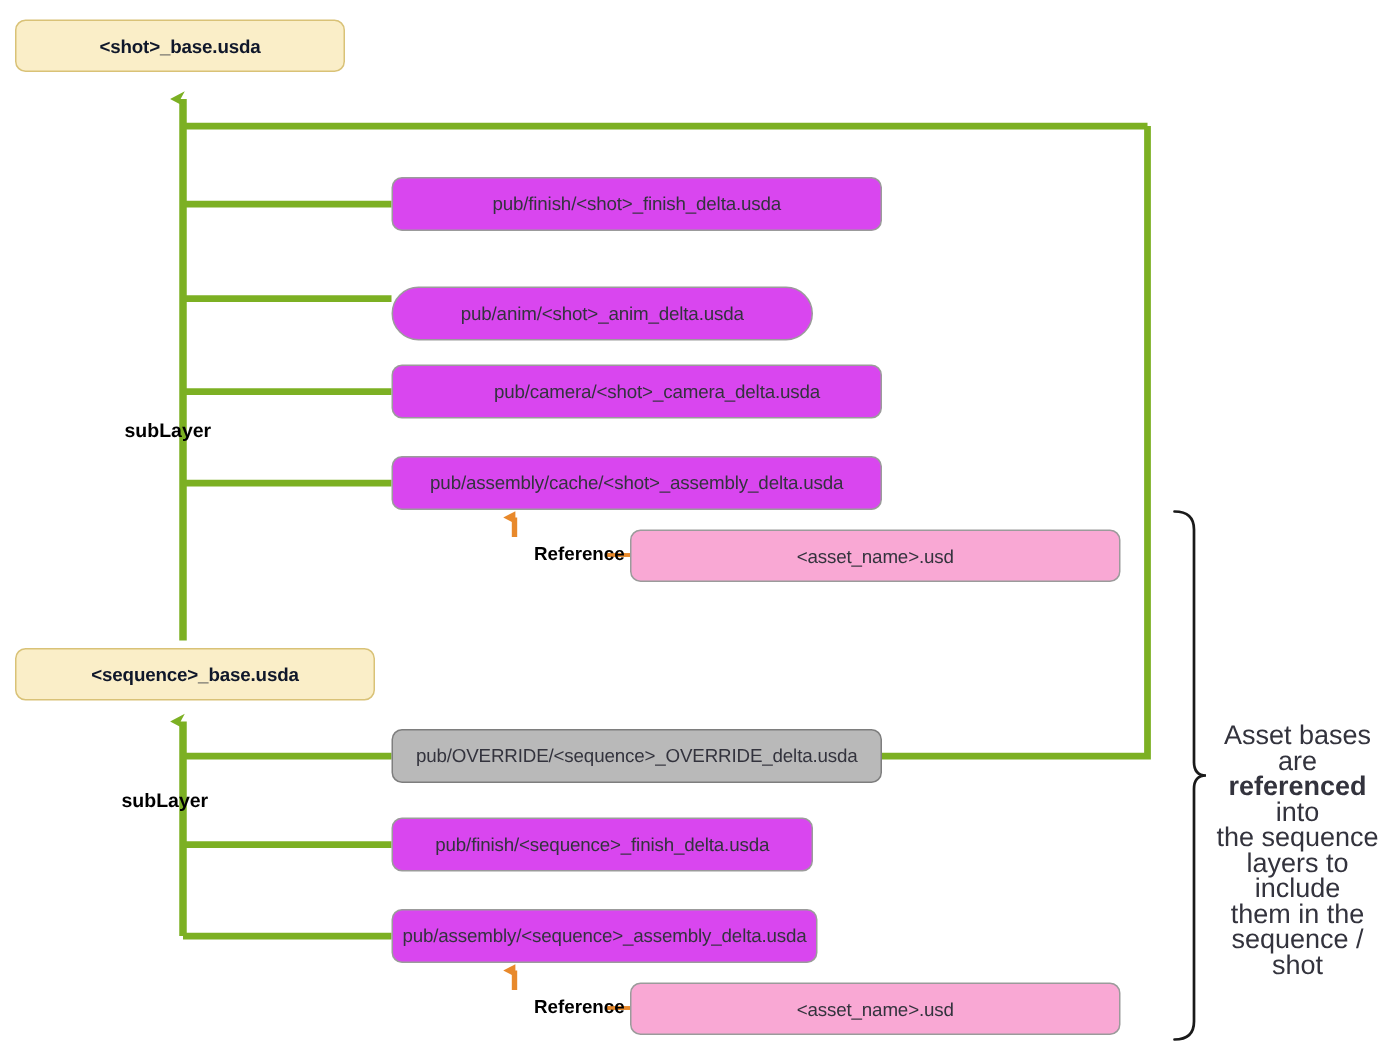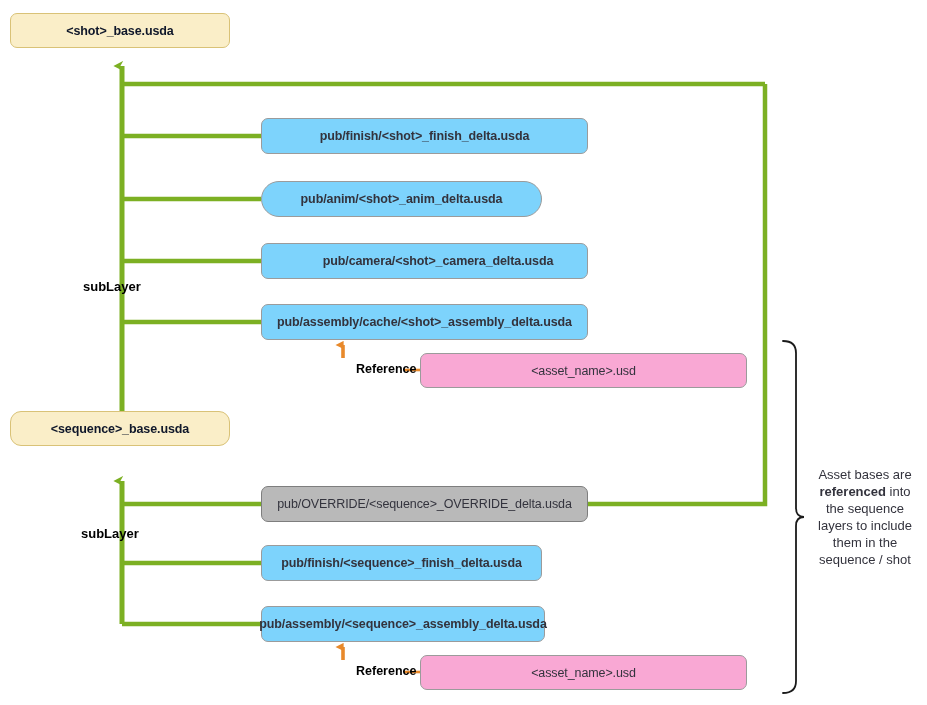--- a/index.html
+++ b/index.html
@@ -38,23 +38,22 @@
     text-align: center;
     white-space: nowrap;
   }
   .node.base {
     background: #faeec8;
     border: 1.3px solid #d9c277;
     font-weight: bold;
     color: #0f172a;
   }
   .node.layer {
-    background: #7dd3fc;
+    background: #d946ef;
     border: 1.3px solid #9b9b9b;
-    font-weight: bold;
   }
   .node.override {
     background: #b9b9b9;
     border: 1.3px solid #7e7e7e;
   }
   .node.asset {
     background: #f9a8d4;
     border: 1.3px solid #9b9b9b;
   }
   .edge-label {
@@ -67,25 +66,26 @@
   .ref-label {
     position: absolute;
     font-size: 12.5px;
     font-weight: bold;
     color: #000000;
     white-space: nowrap;
     margin-left: 20px;
   }
   .note {
     position: absolute;
-    font-size: 13px;
+    font-size: 18px;
     line-height: 17px;
     color: #33333d;
     text-align: center;
     white-space: normal;
+    margin-top: 16px;
   }
   .note b { font-weight: bold; }
 </style>
 </head>
 <body>
 
 <div id="canvas">
 
   <svg id="edges" viewBox="0 0 927 705" width="927" height="705" xmlns="http://www.w3.org/2000/svg">
     <defs>
@@ -156,41 +156,41 @@
   </div>
 
   <div class="edge-label" style="left:83px; top:279px;">
     <span>subLayer</span>
   </div>
 
   <div class="node layer" style="left:261px; top:118px; width:327px; height:36px;">
     <span>pub/finish/&lt;shot&gt;_finish_delta.usda</span>
   </div>
 
-  <div class="node layer" style="left:261px; top:181px; width:281px; height:36px;border-radius:18px;">
+  <div class="node layer" style="left:261px; top:191px; width:281px; height:36px;border-radius:18px;">
     <span>pub/anim/&lt;shot&gt;_anim_delta.usda</span>
   </div>
 
   <div class="node layer" style="left:261px; top:243px; width:327px; height:36px;padding-left:27px;">
     <span>pub/camera/&lt;shot&gt;_camera_delta.usda</span>
   </div>
 
   <div class="node layer" style="left:261px; top:304px; width:327px; height:36px;">
     <span>pub/assembly/cache/&lt;shot&gt;_assembly_delta.usda</span>
   </div>
 
   <div class="ref-label" style="left:336px; top:362px;">
     <span>Reference</span>
   </div>
 
   <div class="node asset" style="left:420px; top:353px; width:327px; height:35px;">
     <span>&lt;asset_name&gt;.usd</span>
   </div>
 
-  <div class="node base" style="left:10px; top:411px; width:220px; height:35px;border-radius:11px;">
+  <div class="node base" style="left:10px; top:432px; width:240px; height:35px;">
     <span>&lt;sequence&gt;_base.usda</span>
   </div>
 
   <div class="edge-label" style="left:81px; top:526px;">
     <span>subLayer</span>
   </div>
 
   <div class="node override" style="left:261px; top:486px; width:327px; height:36px;text-align:center;">
     <span>pub/OVERRIDE/&lt;sequence&gt;_OVERRIDE_delta.usda</span>
   </div>

